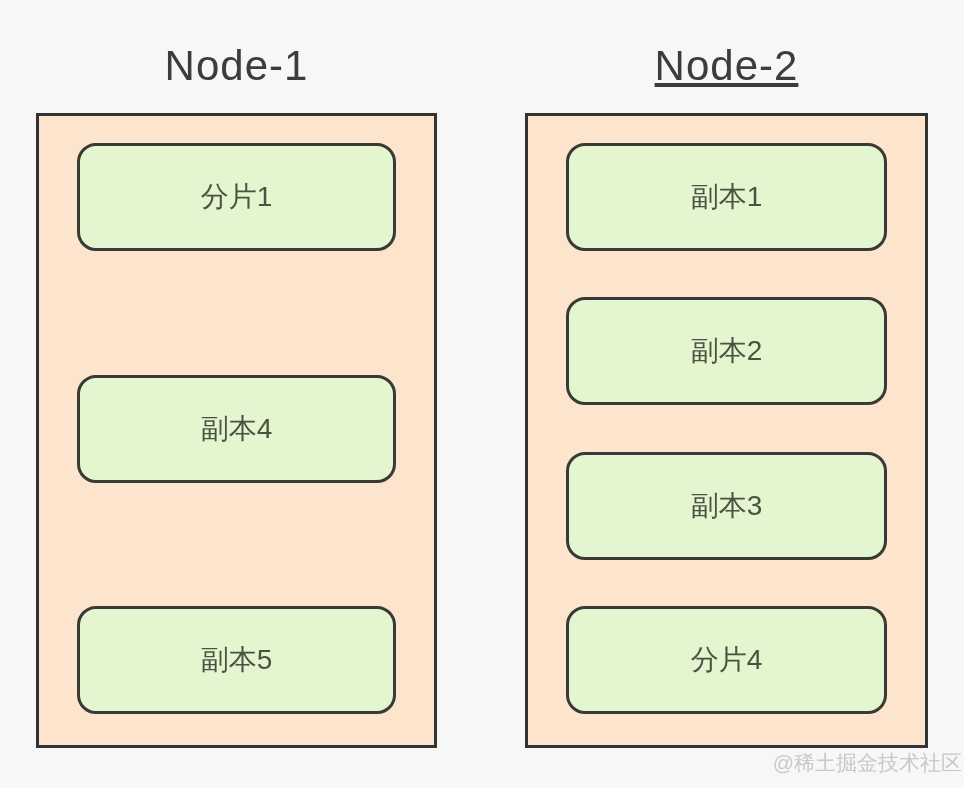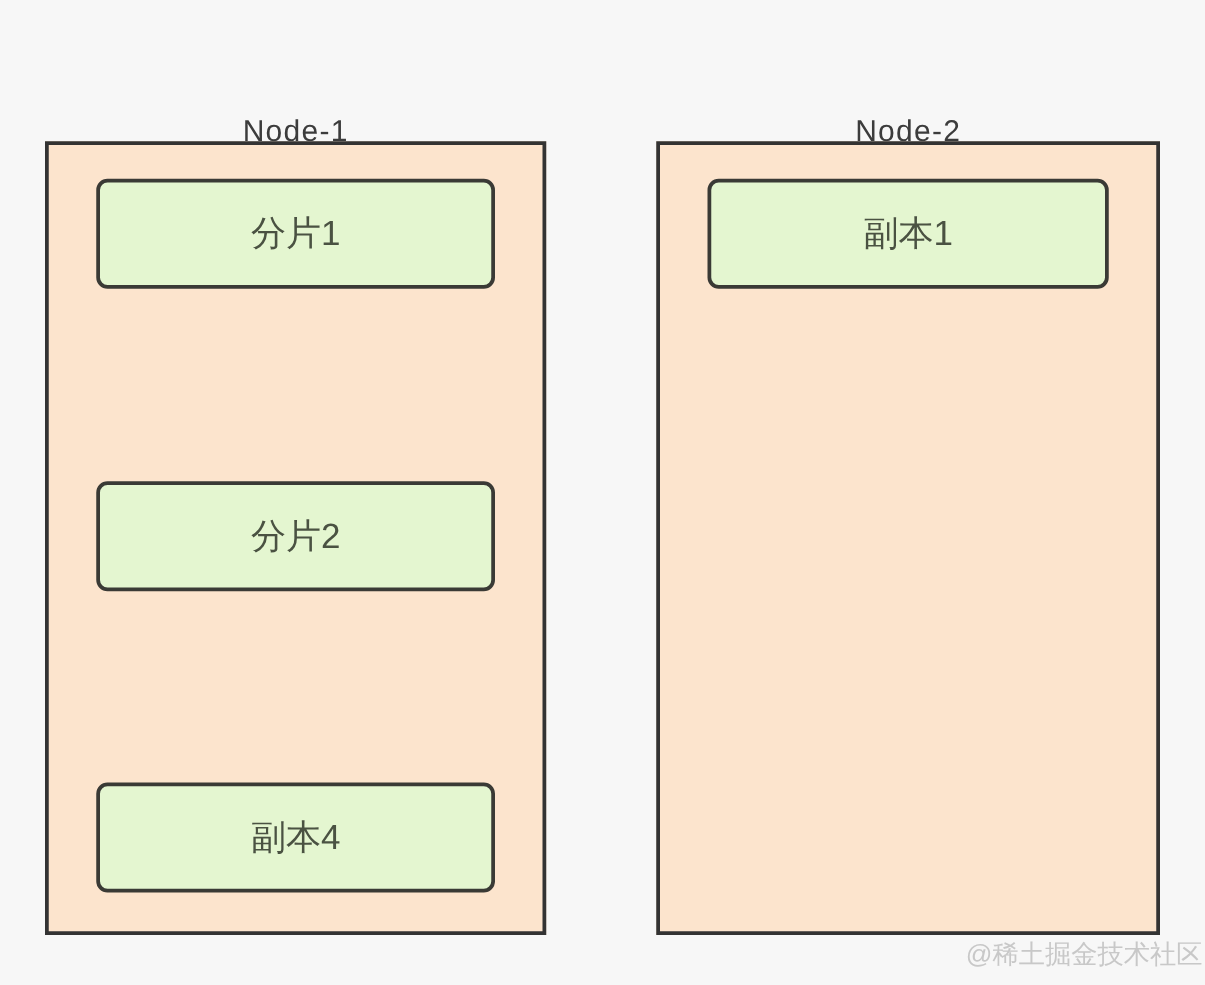--- a/index.html
+++ b/index.html
@@ -13,47 +13,46 @@
     overflow: hidden;
     background: var(--page-bg, #f7f7f7);
     font-family: "Liberation Sans", "DejaVu Sans", sans-serif;
   }
   .node-title {
     position: absolute;
     top: 44px;
     height: 44px;
     line-height: 44px;
     text-align: center;
-    font-size: 24px;
+    font-size: 42px;
     color: var(--title-color, #3c3c3c);
     letter-spacing: 1px;
-    margin-top: 40px;
   }
   .node-title.n1 { left: 36px;  width: 401px; }
   .node-title.n2 { left: 525px; width: 403px; text-decoration: underline; }
   .node-box {
     position: absolute;
     top: 113px;
     height: 635px;
     box-sizing: border-box;
     background: var(--node-fill, #fce4cd);
     border: 3px solid var(--node-border, #333333);
     padding: 27px 38px 31px 38px;
     display: flex;
     flex-direction: column;
     justify-content: space-between;
   }
   .node-box.n1 { left: 36px;  width: 401px; }
   .node-box.n2 { left: 525px; width: 403px; }
   .shard {
     box-sizing: border-box;
-    height: 88px;
+    height: 108px;
     background: var(--shard-fill, #e4f6d0);
     border: 3px solid var(--shard-border, #3a3a35);
-    border-radius: 9px;
+    border-radius: 19px;
     display: flex;
     align-items: center;
     justify-content: center;
     font-size: 28px;
     color: var(--shard-text, #4a5242);
   }
   .watermark {
     position: absolute;
     right: 2px;
     bottom: 11px;
@@ -63,21 +62,24 @@
   }
 </style>
 </head>
 <body>
 
 <div class="node-title n1">Node-1</div>
 <div class="node-title n2">Node-2</div>
 
 <div class="node-box n1">
   <div class="shard">分片1</div>
-  <div class="shard">分片2</div>
   <div class="shard">副本4</div>
+  <div class="shard">副本5</div>
 </div>
 
 <div class="node-box n2">
   <div class="shard">副本1</div>
+  <div class="shard">副本2</div>
+  <div class="shard">副本3</div>
+  <div class="shard">分片4</div>
 </div>
 
 <div class="watermark">@稀土掘金技术社区</div>
 
 </body></html>

